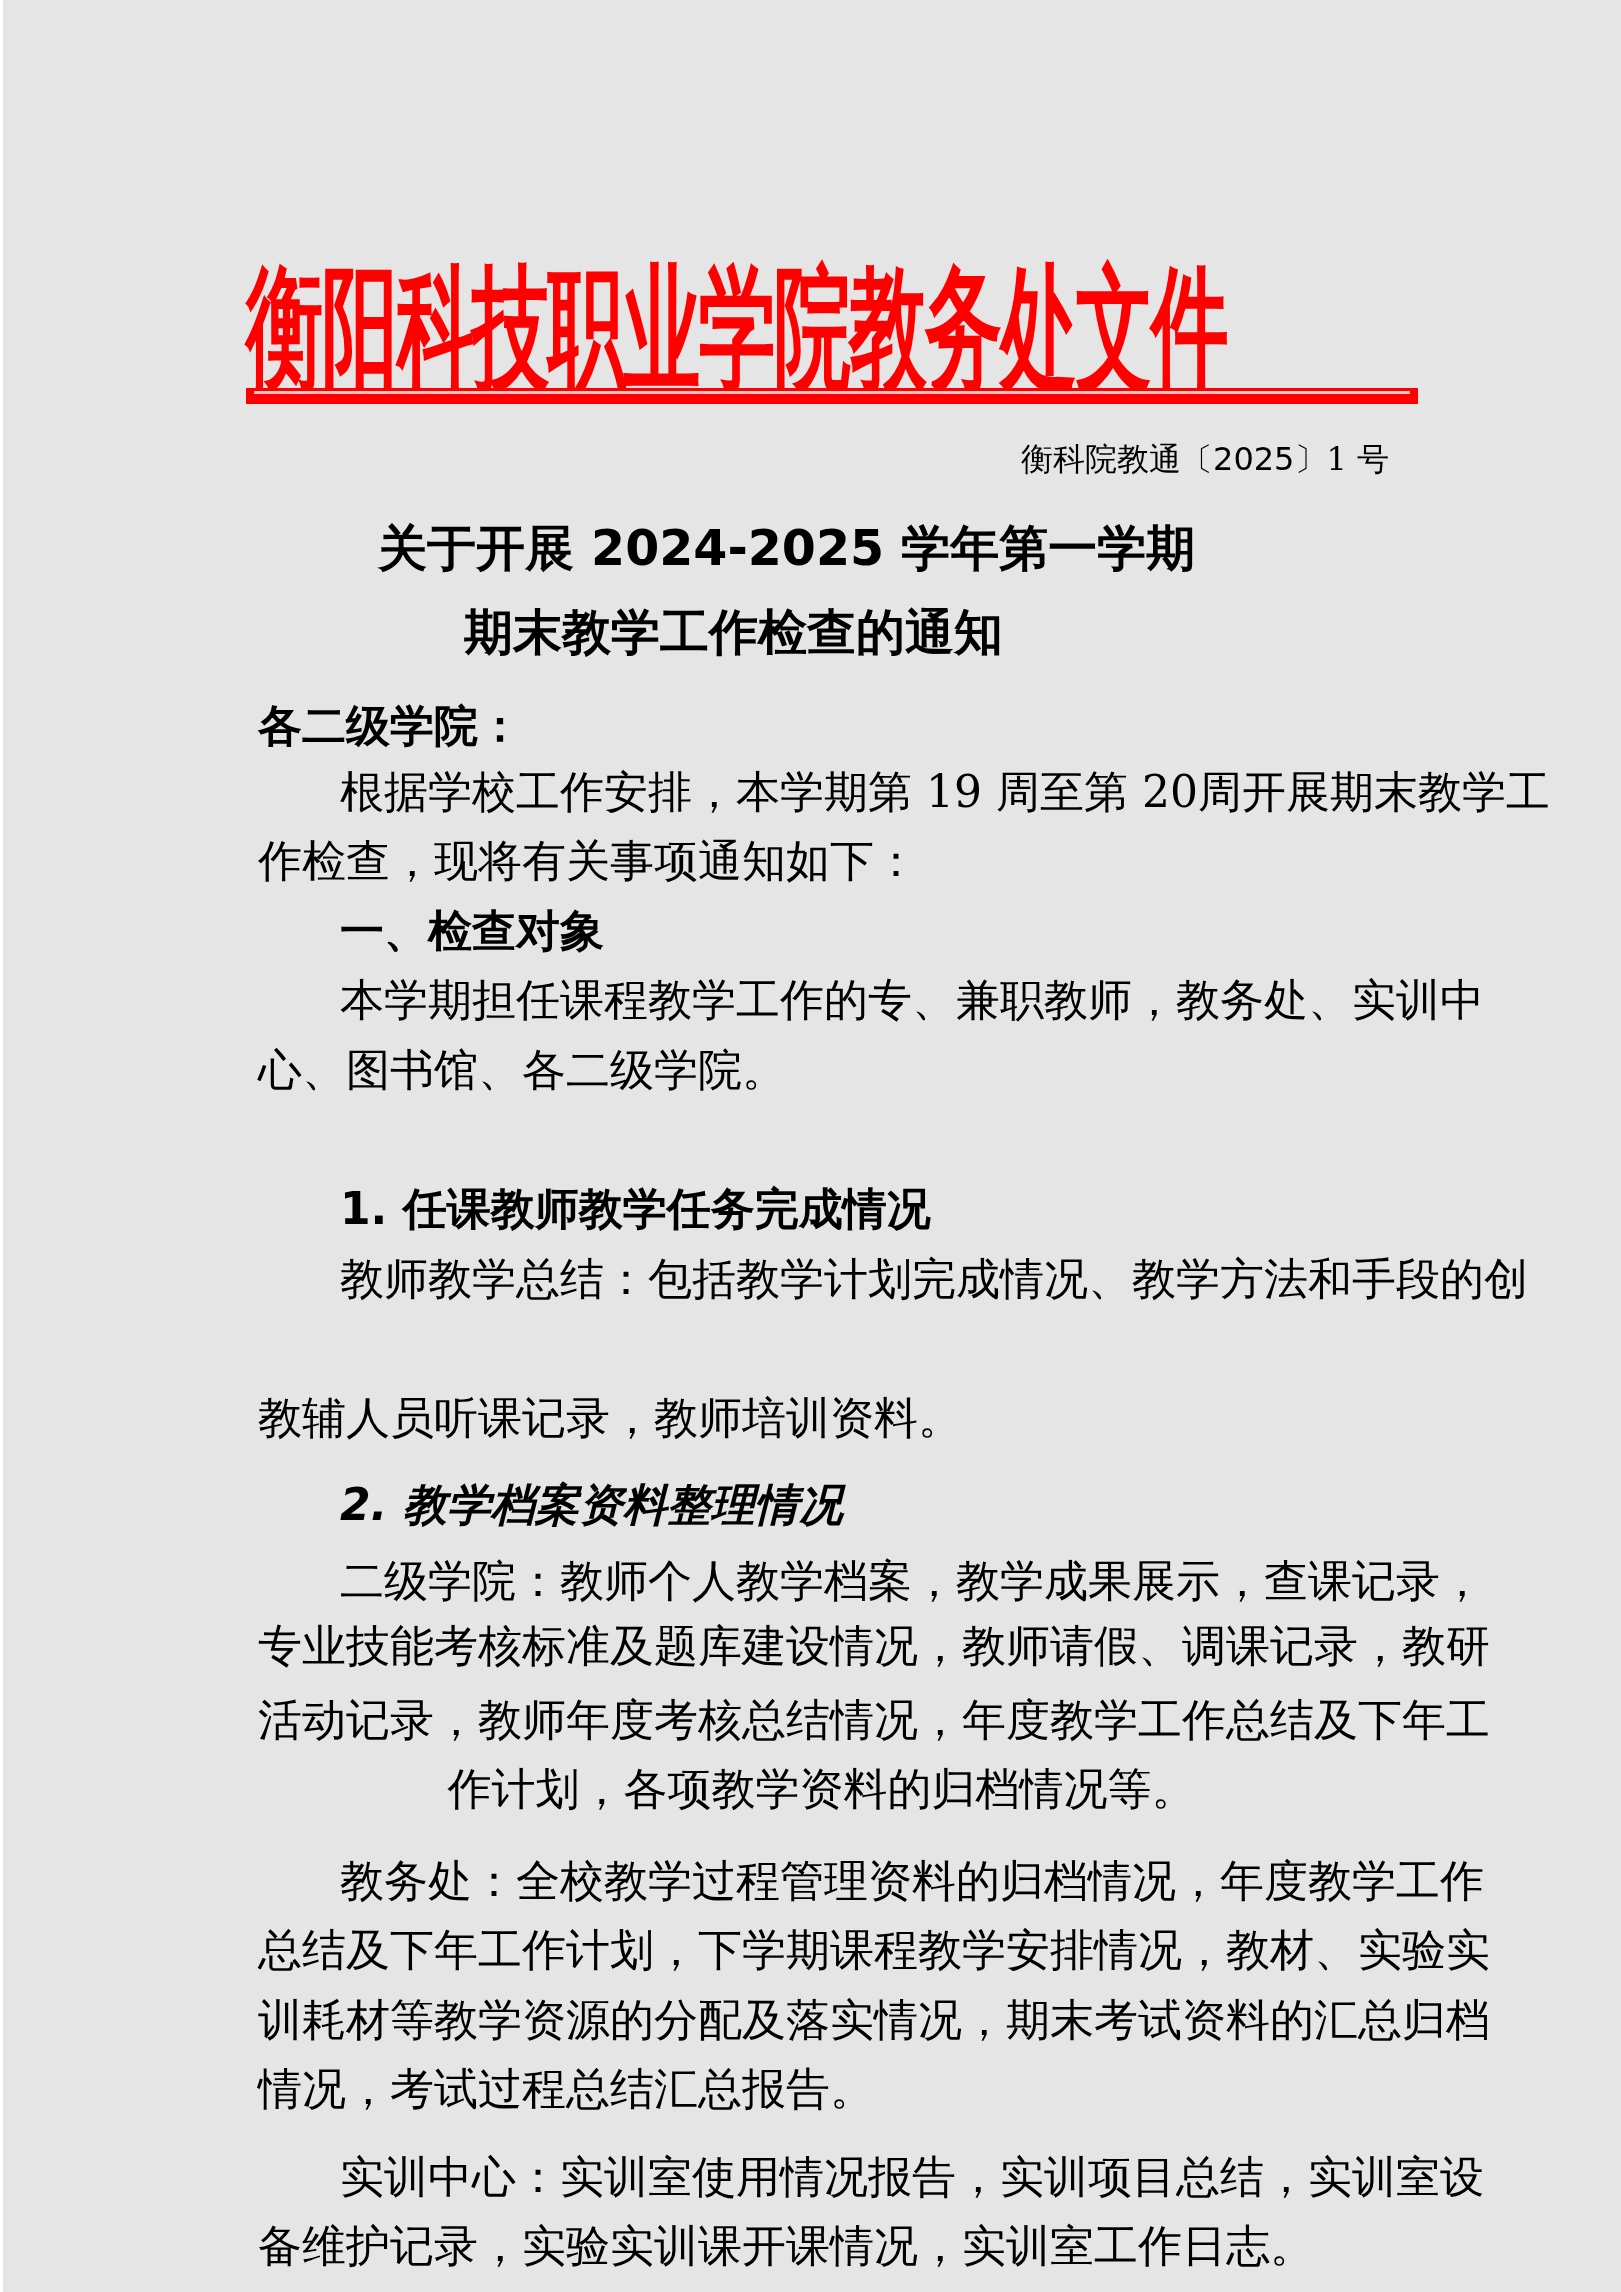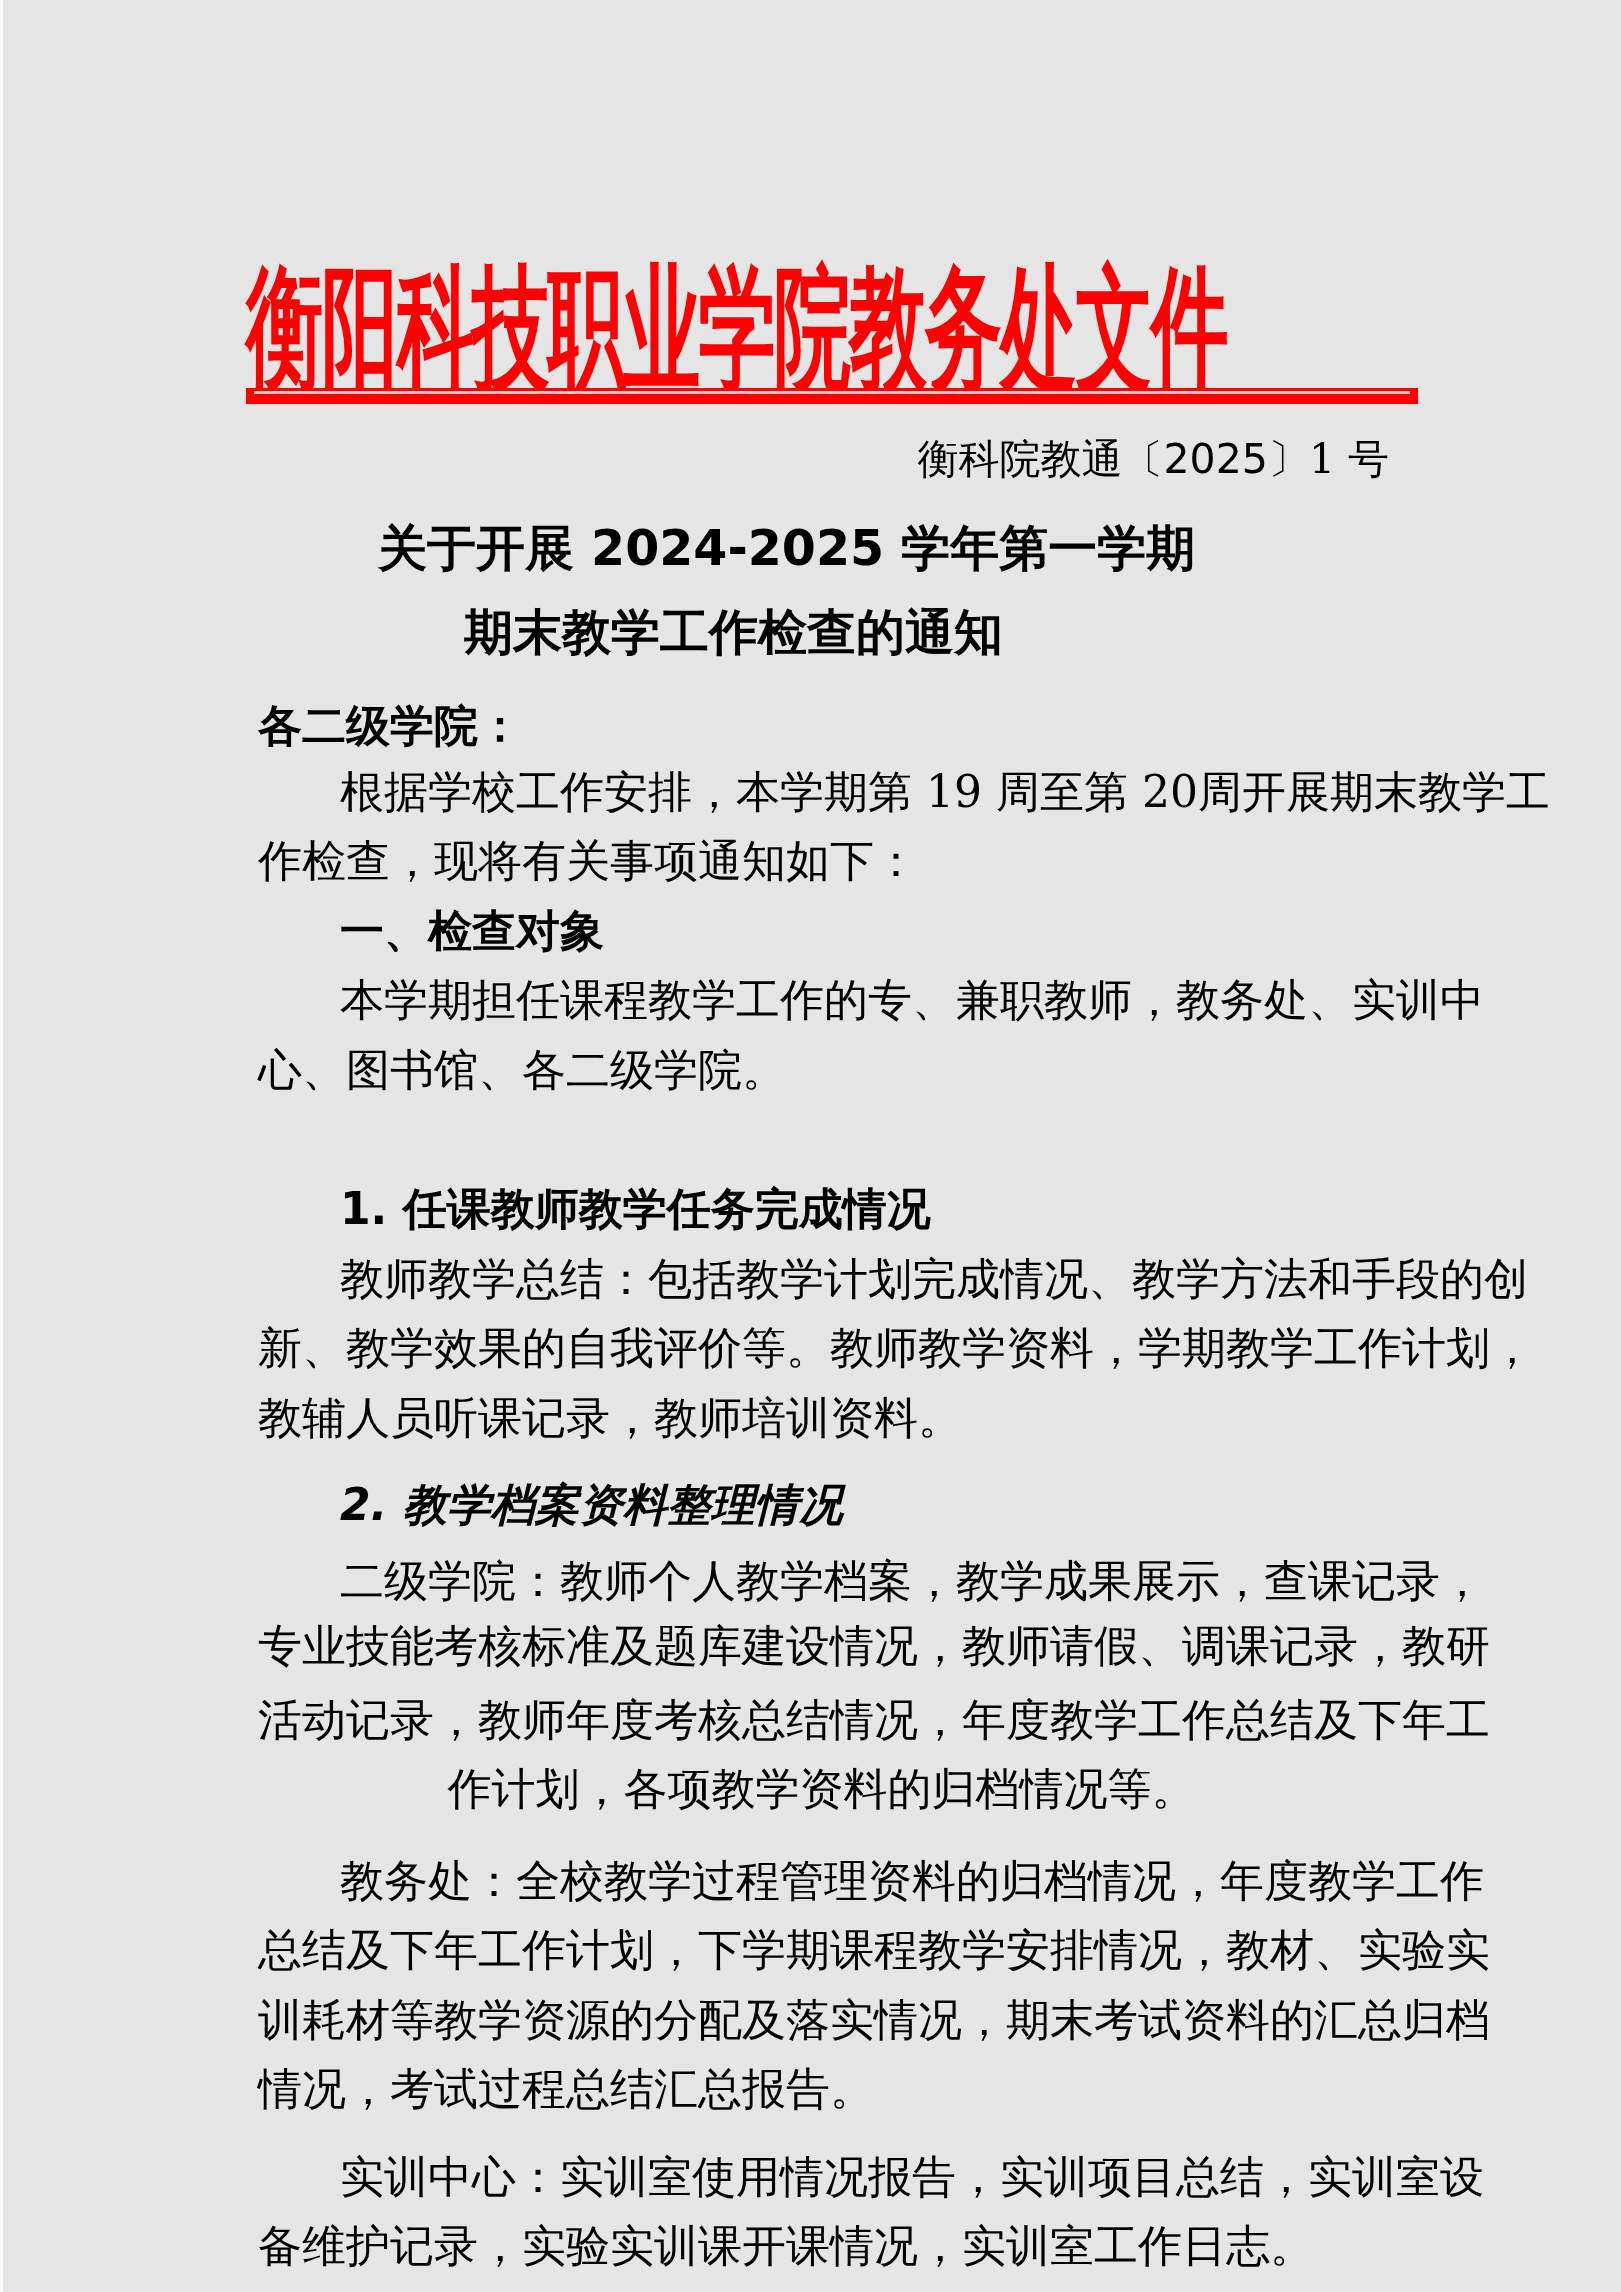--- a/index.html
+++ b/index.html
@@ -16,21 +16,21 @@
   .redbar {
     position: absolute; left: 243px; top: 388px; width: 1172px; height: 15.7px;
     background: #ff0000; box-sizing: border-box;
   }
   .redbar::after {
     content: ""; position: absolute; left: 7.8px; right: 7.8px; top: 2.9px; height: 2.9px;
     background: #f6c6c6;
   }
   .doc-no {
     position: absolute; right: 235px; top: 436px;
-    font-family: "DejaVu Serif", serif; font-size: 41px; line-height: 47px;
+    font-family: "DejaVu Serif", serif; font-size: 32px; line-height: 47px;
     white-space: nowrap;
   }
   .doc-no .num { font-family: "DejaVu Sans", sans-serif; }
 
   .title {
     position: absolute; left: 0; width: 1621px;
     font-family: "DejaVu Sans", sans-serif; font-weight: bold;
     font-size: 49px; line-height: 59px; white-space: nowrap;
   }
   .title.l1 { top: 519px; text-align: left; padding-left: 375px; box-sizing: border-box; }
@@ -66,21 +66,20 @@
 
   <div class="text indent bold" style="top:896px;">一、检查对象</div>
 
   <div class="text indent" style="top:965px;">本学期担任课程教学工作的专、兼职教师，教务处、实训中</div>
   <div class="text" style="top:1035px;">心、图书馆、各二级学院。</div>
 
 
   <div class="text indent bold" style="top:1174px;">1. 任课教师教学任务完成情况</div>
 
   <div class="text indent" style="top:1244px;">教师教学总结：包括教学计划完成情况、教学方法和手段的创</div>
-  <div class="text" style="top:1313px;">新、教学效果的自我评价等。教师教学资料，学期教学工作计划，</div>
   <div class="text" style="top:1383px;">教辅人员听课记录，教师培训资料。</div>
 
   <div class="text indent bold" style="top:1470px;font-style:italic;">2. 教学档案资料整理情况</div>
 
   <div class="text indent" style="top:1546px;">二级学院：教师个人教学档案，教学成果展示，查课记录，</div>
   <div class="text" style="top:1615px;font-family:Liberation Mono, monospace;">专业技能考核标准及题库建设情况，教师请假、调课记录，教研</div>
   <div class="text" style="top:1685px;">活动记录，教师年度考核总结情况，年度教学工作总结及下年工</div>
   <div class="text" style="top:1754px;text-align:center;">作计划，各项教学资料的归档情况等。</div>
 
   <div class="text indent" style="top:1846px;">教务处：全校教学过程管理资料的归档情况，年度教学工作</div>

